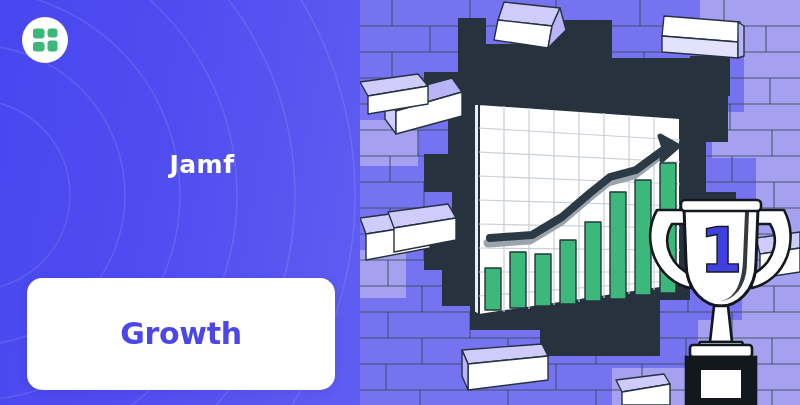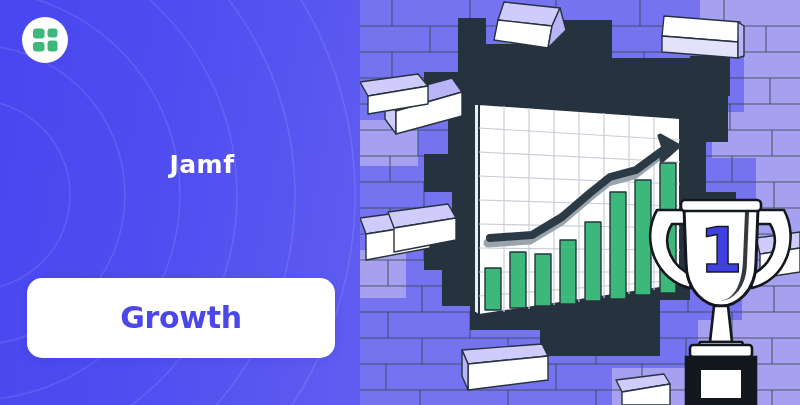--- a/index.html
+++ b/index.html
@@ -49,21 +49,21 @@
     color: #ffffff;
     font-size: 25px;
     font-weight: bold;
     letter-spacing: 0.5px;
   }
   #title-card {
     position: absolute;
     left: 27px;
     top: 278px;
     width: 308px;
-    height: 80px;
+    height: 112px;
     background: #ffffff;
     border-radius: 15px;
     box-shadow: 0 2px 10px rgba(30,20,120,0.10);
     display: flex;
     flex-direction: column;
     align-items: center;
     justify-content: center;
   }
   .title-line {
     color: #4b47e8;

